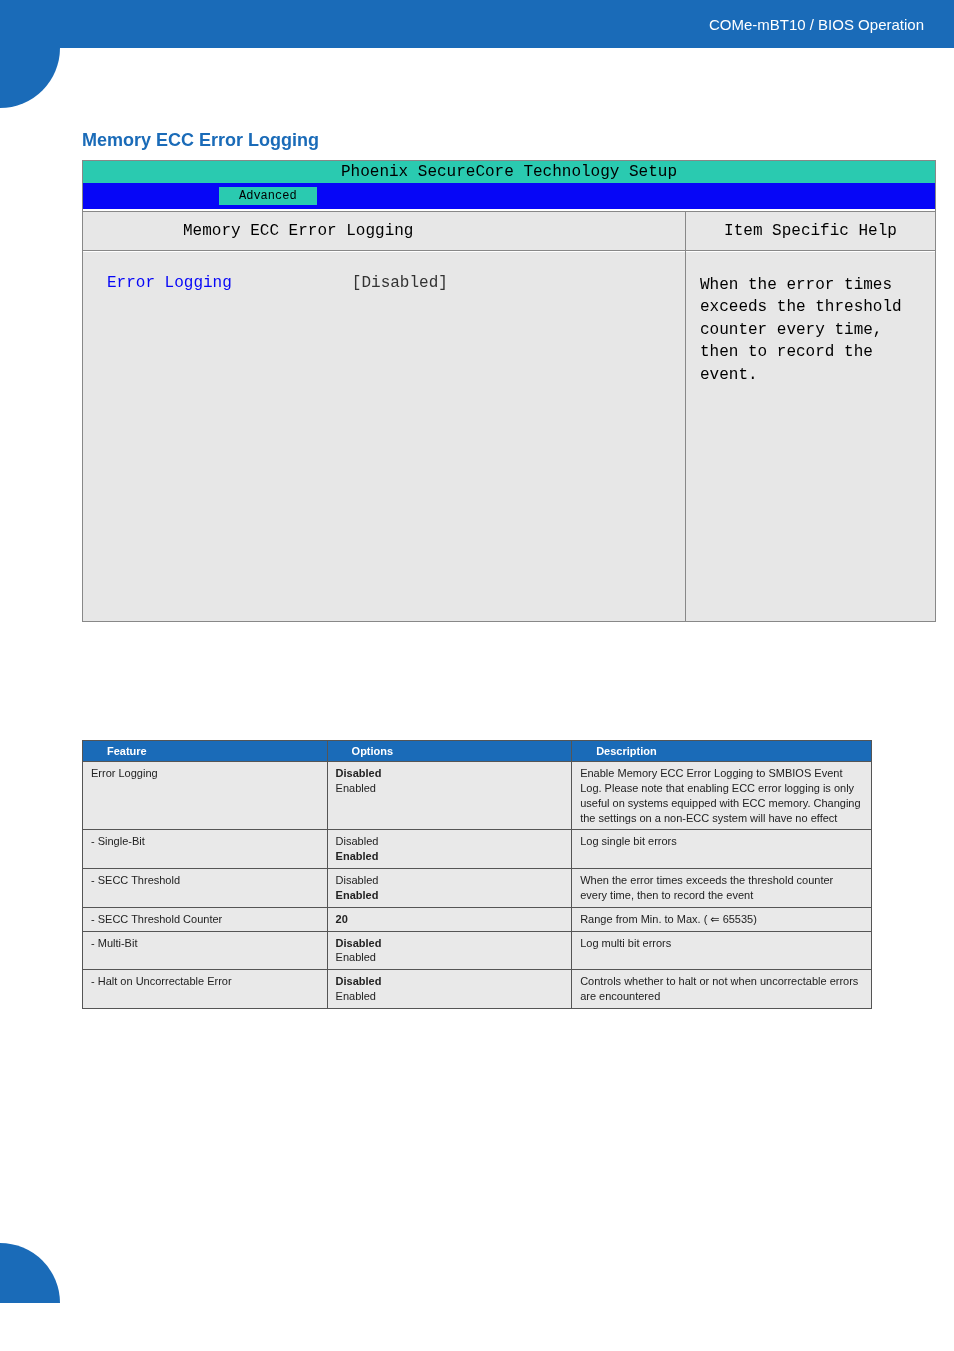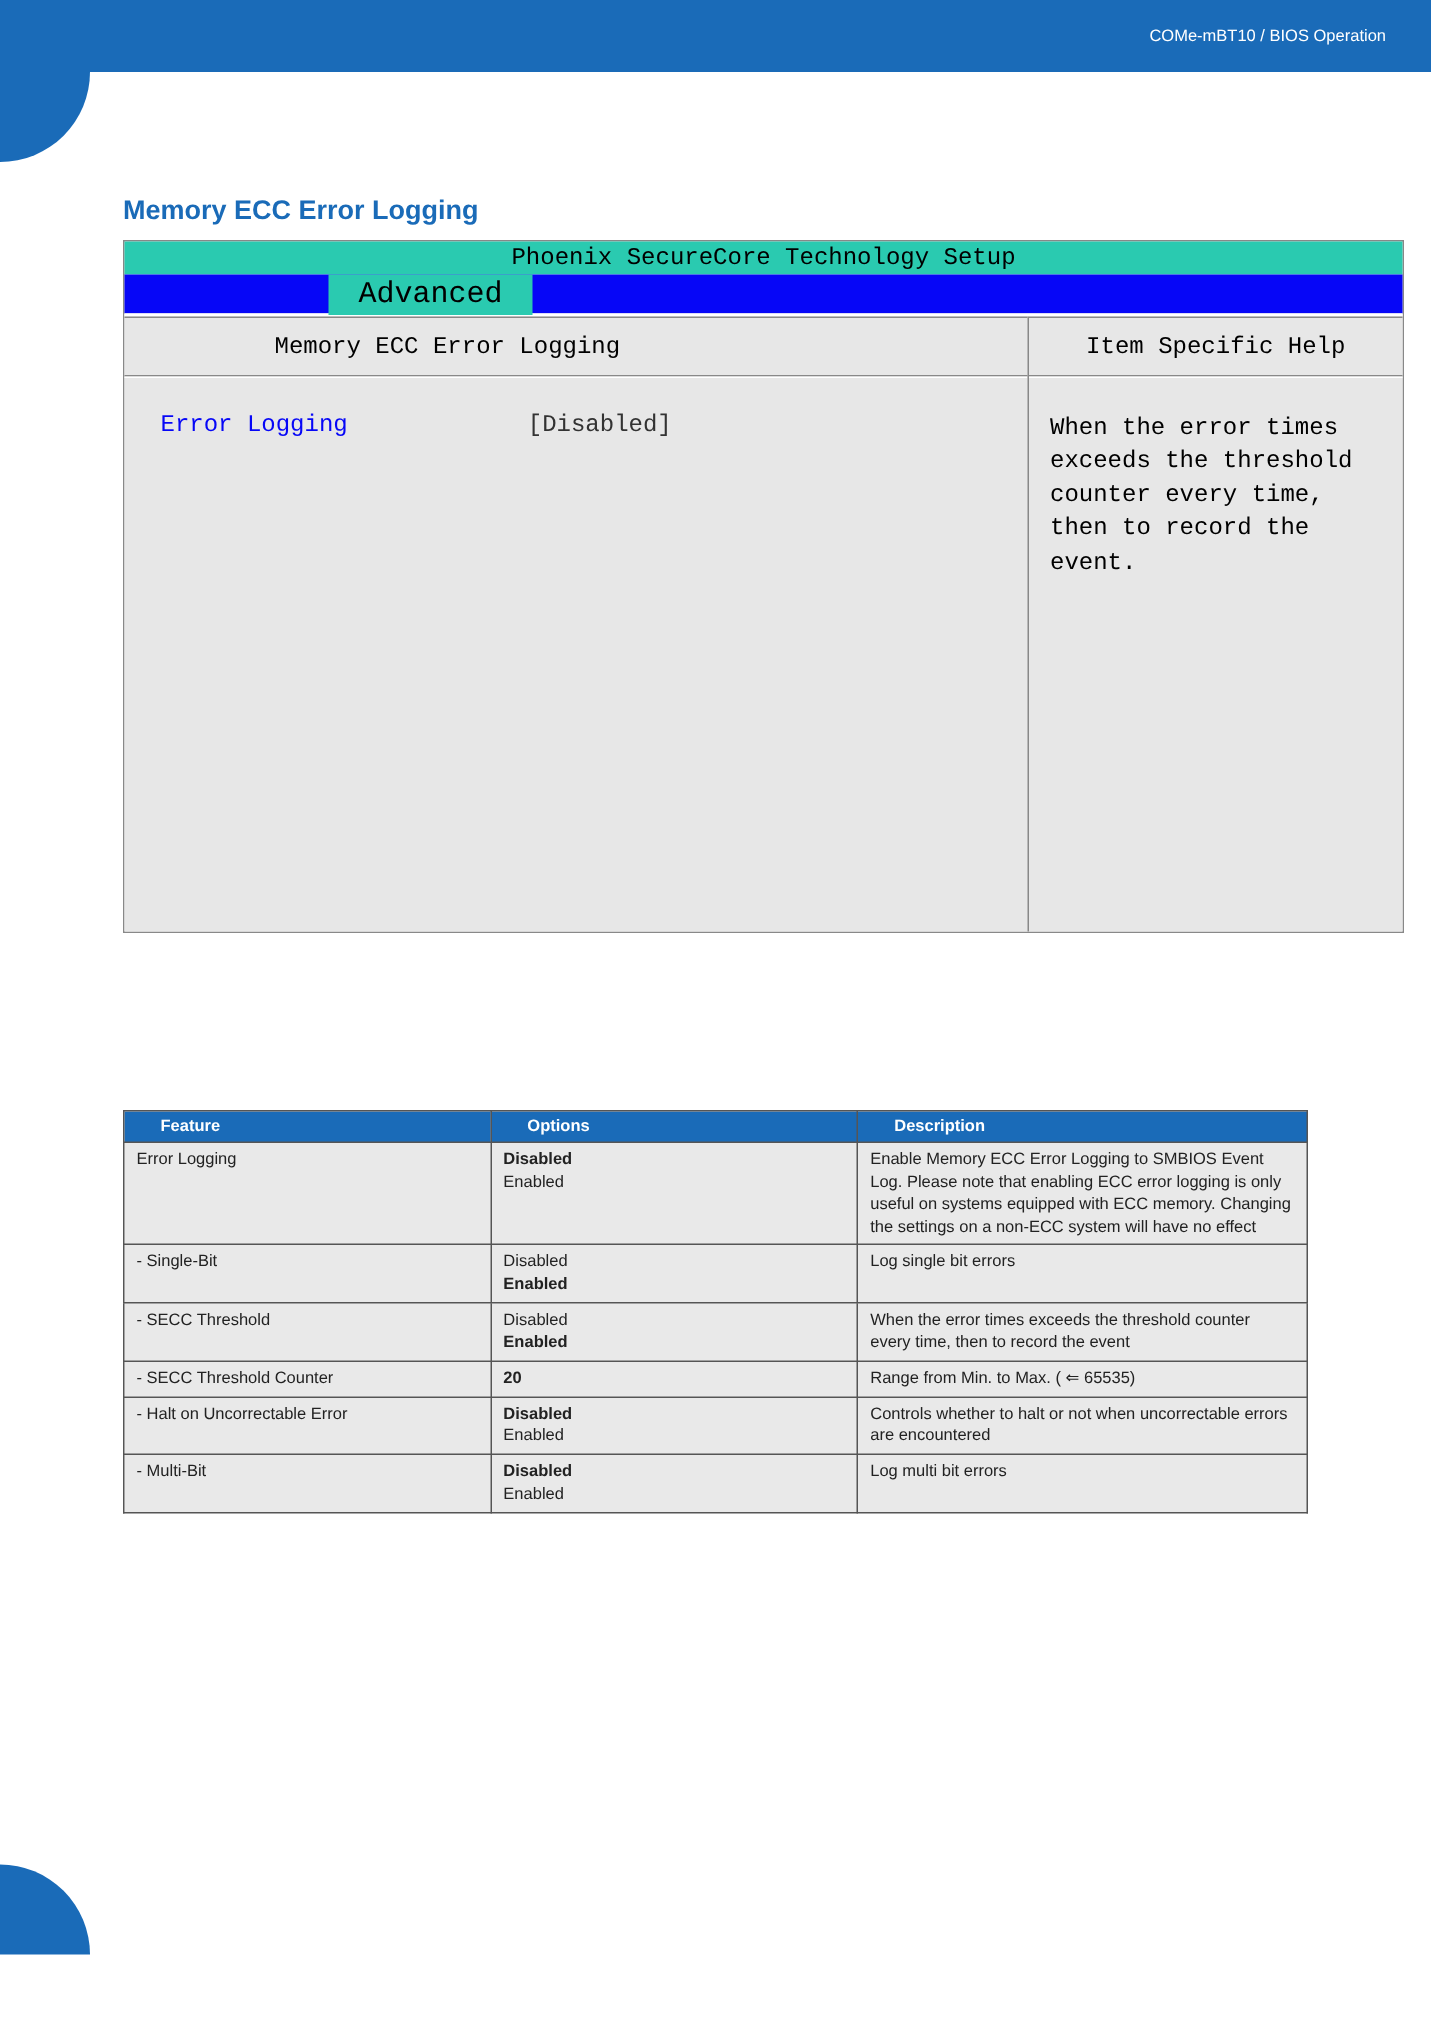--- a/index.html
+++ b/index.html
@@ -3,21 +3,21 @@
 <meta charset="utf-8">
 <style>
   * { box-sizing: border-box; margin: 0; padding: 0; }
   html, body { width: 954px; height: 1351px; font-family: "Segoe UI", Arial, sans-serif; background: #fff; }
   
   .page { position: relative; width: 954px; height: 1351px; background: #fff; }
   
   .header-bar {
     position: absolute; top: 0; left: 0; right: 0; height: 48px;
     background: #1a6bb8; display: flex; justify-content: flex-end; align-items: center;
-    padding-right: 30px; color: #fff; font-size: 11px;
+    padding-right: 30px; color: #fff; font-size: 15px;
   }
   .header-curve {
     position: absolute; top: 48px; left: 0; width: 60px; height: 60px;
     background: #1a6bb8; border-bottom-right-radius: 60px;
     z-index: 2;
   }
   
   .section-title {
     position: absolute; top: 130px; left: 82px;
     color: #1a6bb8; font-weight: 600; font-size: 18px;
@@ -26,21 +26,21 @@
   .bios-shot {
     position: absolute; top: 160px; left: 82px; width: 854px;
     border: 1px solid #888;
   }
   .bios-title {
     background: #2acab0; color: #000; font-family: "Courier New", monospace;
     font-size: 16px; text-align: center; padding: 2px 0;
   }
   .bios-tabs {
     background: #0606f7; height: 26px; display: flex; align-items: center;
-    font-family: "Courier New", monospace; font-size: 20px;
+    font-family: "Courier New", monospace; font-size: 12px;
   }
   .bios-tab-active {
     background: #2acab0; color: #000; padding: 2px 20px; margin-left: 136px;
   }
   .bios-body {
     background: #e7e7e7; display: flex; padding: 0; border-top: 2px solid #fff;
   }
   .bios-left {
     flex: 1; padding: 0; font-family: "Courier New", monospace; font-size: 16px;
   }
@@ -172,33 +172,33 @@
           <td>When the error times exceeds the threshold counter every time, then to record the event</td>
         </tr>
         <tr>
           <td>- SECC Threshold Counter</td>
           <td>
             <div class="bold">20</div>
           </td>
           <td>Range from Min. to Max. ( ⇐ 65535)</td>
         </tr>
         <tr>
-          <td>- Halt on Uncorrectable Error</td>
+          <td>- Multi-Bit</td>
           <td>
             <div class="bold">Disabled</div>
             <div>Enabled</div>
           </td>
-          <td>Controls whether to halt or not when uncorrectable errors are encountered</td>
-        </tr>
-        <tr>
-          <td>- Multi-Bit</td>
+          <td>Log multi bit errors</td>
+        </tr>
+        <tr>
+          <td>- Halt on Uncorrectable Error</td>
           <td>
             <div class="bold">Disabled</div>
             <div>Enabled</div>
           </td>
-          <td>Log multi bit errors</td>
+          <td>Controls whether to halt or not when uncorrectable errors are encountered</td>
         </tr>
       </tbody>
   </table>
 
   <div class="footer-curve"></div>
 
 </div>
 
 </body></html>

